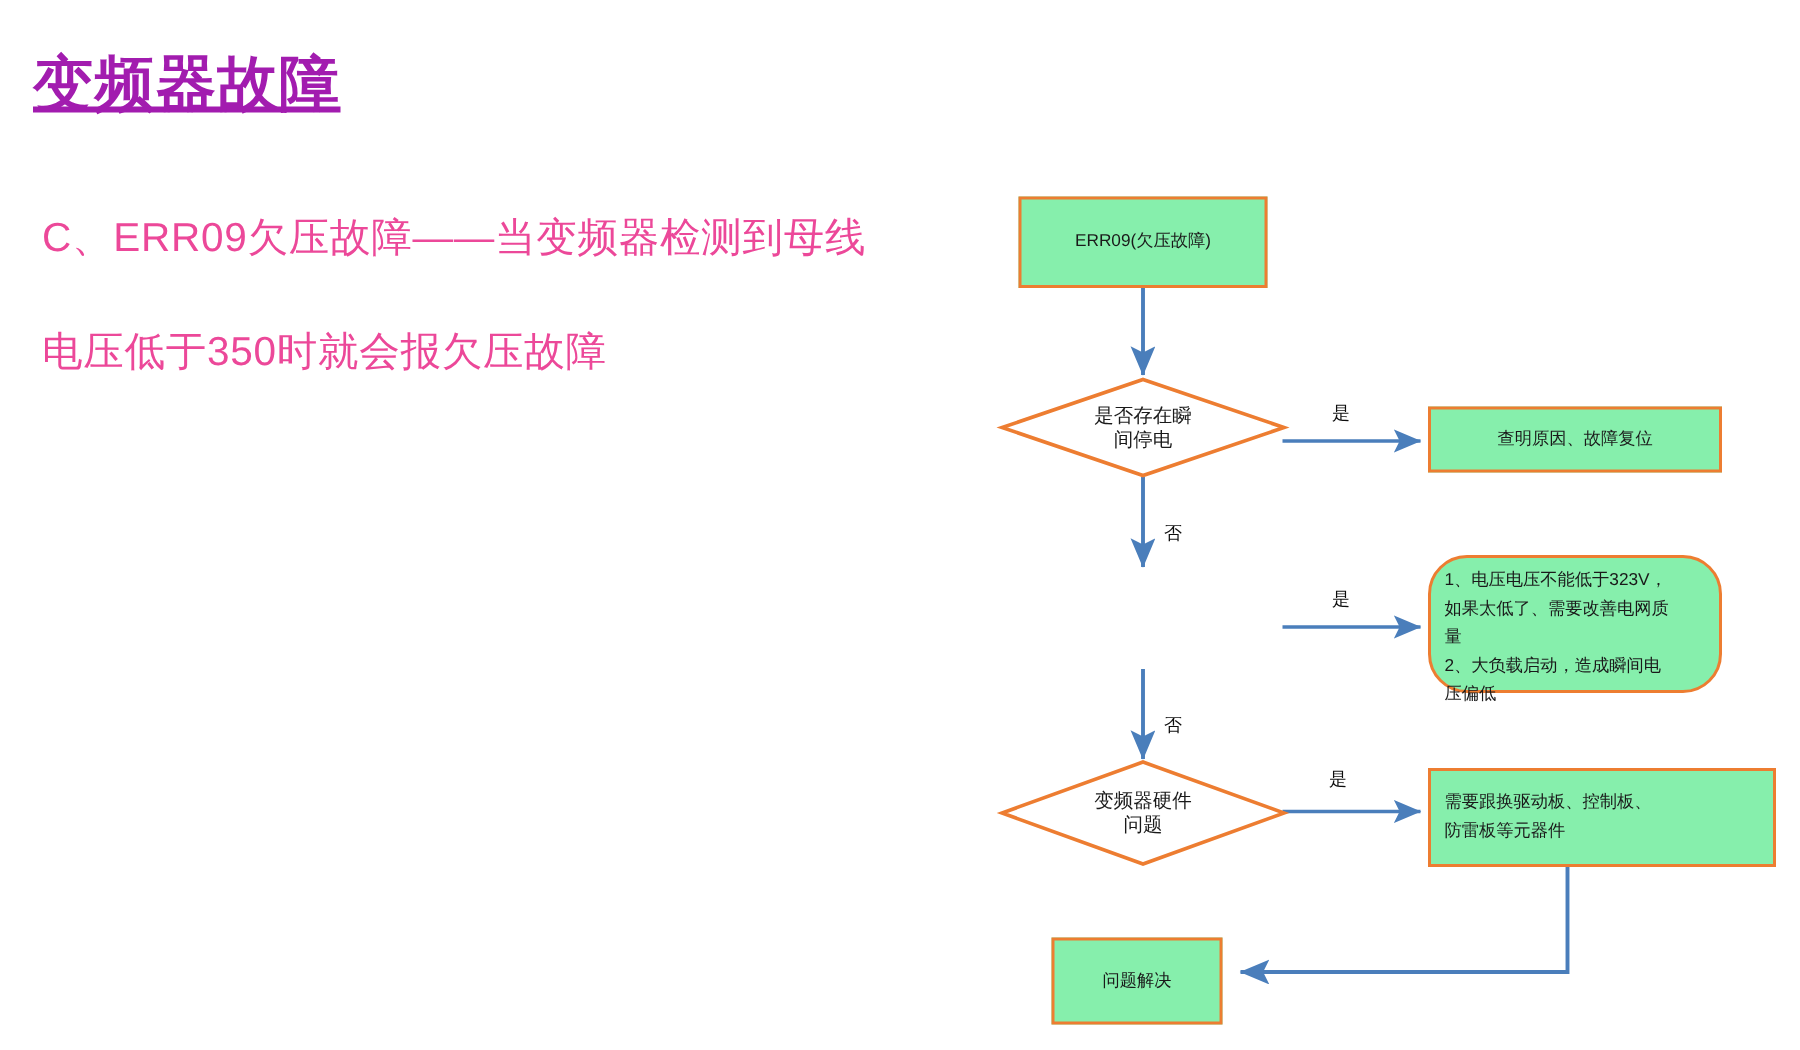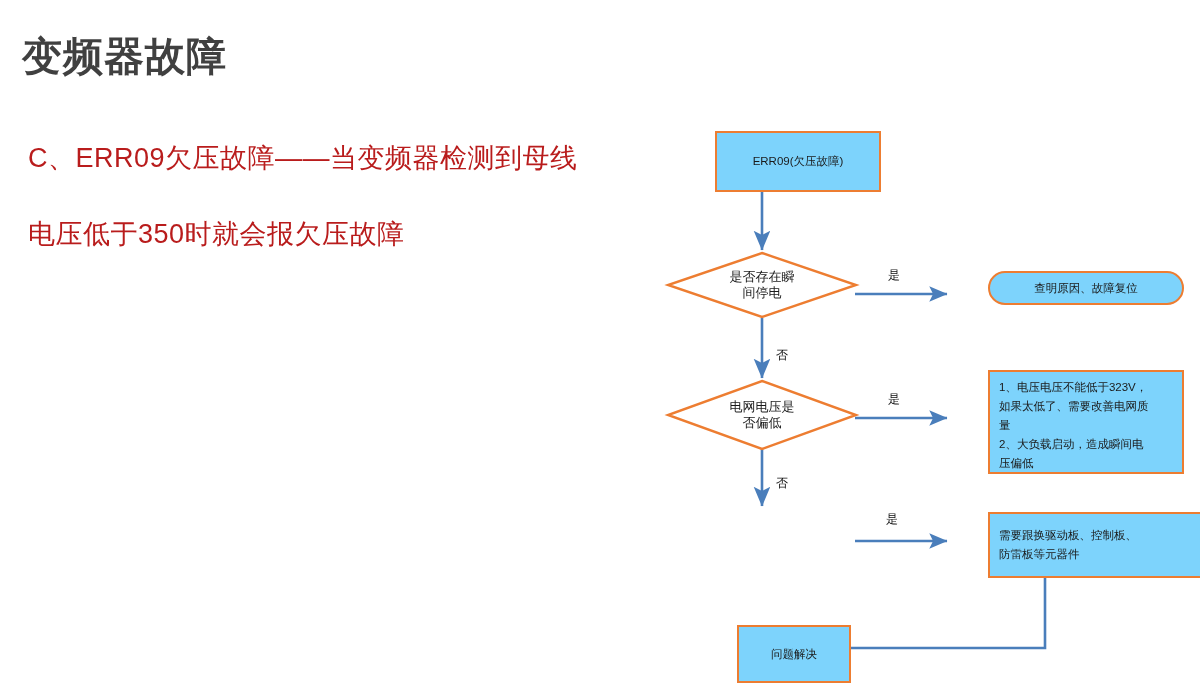--- a/index.html
+++ b/index.html
@@ -24,52 +24,52 @@
     background: #ffffff;
   }
 
   
   .slide-title {
     position: absolute;
     left: 22px;
     top: 30px;
     font-size: 40px;
     font-weight: bold;
-    color: #404040;
+    color: #a21caf;
     letter-spacing: 1px;
     line-height: 52px;
     white-space: nowrap;
+    text-decoration: underline;
   }
   .body-line {
     position: absolute;
     left: 28px;
     font-size: 27px;
     font-weight: 400;
-    color: #b91c1c;
+    color: #ec4899;
     line-height: 36px;
     white-space: nowrap;
     letter-spacing: 0.5px;
   }
   .body-line.l1 { top: 140px; }
   .body-line.l2 { top: 216px; text-align: center; }
 
   
   .fc-box {
     position: absolute;
     box-sizing: border-box;
     border: 2px solid #ED7D31;
-    background: #7dd3fc;
+    background: #86efac;
     display: flex;
     align-items: center;
     justify-content: center;
     text-align: center;
     font-size: 11.5px;
     color: #1a1a1a;
     line-height: 17px;
-    margin-left: 36px;
   }
   .fc-box.left-text {
     justify-content: flex-start;
     text-align: left;
     padding: 6px 8px 6px 9px;
     align-items: flex-start;
     line-height: 19px;
     font-size: 11.5px;
   }
   .fc-box .txt { display: block; white-space: pre-line; }
@@ -152,34 +152,34 @@
   </div>
 
   <div class="fc-diamond" style="left:666px; top:251px; width:192px; height:68px;">
     <svg width="192" height="68" viewBox="0 0 192 68">
       <polygon points="96,2 190,34 96,66 2,34" fill="#ffffff" stroke="#ED7D31" stroke-width="2.4" stroke-linejoin="miter"></polygon>
     </svg>
     <div class="dlabel">是否存在瞬
 间停电</div>
   </div>
 
-  <div class="fc-diamond" style="left:666px; top:379px; width:192px; height:72px;">
+
+  <div class="fc-diamond" style="left:666px; top:506px; width:192px; height:72px;">
     <svg width="192" height="72" viewBox="0 0 192 72">
       <polygon points="96,2 190,36 96,70 2,36" fill="#ffffff" stroke="#ED7D31" stroke-width="2.4" stroke-linejoin="miter"></polygon>
     </svg>
-    <div class="dlabel">电网电压是
-否偏低</div>
+    <div class="dlabel">变频器硬件
+问题</div>
   </div>
 
-
-  <div class="fc-box" style="left:952px; top:271px; width:196px; height:34px;border-radius:19px;">
+  <div class="fc-box" style="left:952px; top:271px; width:196px; height:44px;">
     <span class="txt">查明原因、故障复位</span>
   </div>
 
-  <div class="fc-box left-text" style="left:952px; top:370px; width:196px; height:104px;">
+  <div class="fc-box left-text" style="left:952px; top:370px; width:196px; height:92px;border-radius:26px;">
     <span class="txt">1、电压电压不能低于323V，
 如果太低了、需要改善电网质
 量
 2、大负载启动，造成瞬间电
 压偏低</span>
   </div>
 
   <div class="fc-box left-text" style="left:952px; top:512px; width:232px; height:66px; align-items:center;">
     <span class="txt">需要跟换驱动板、控制板、
 防雷板等元器件</span>

